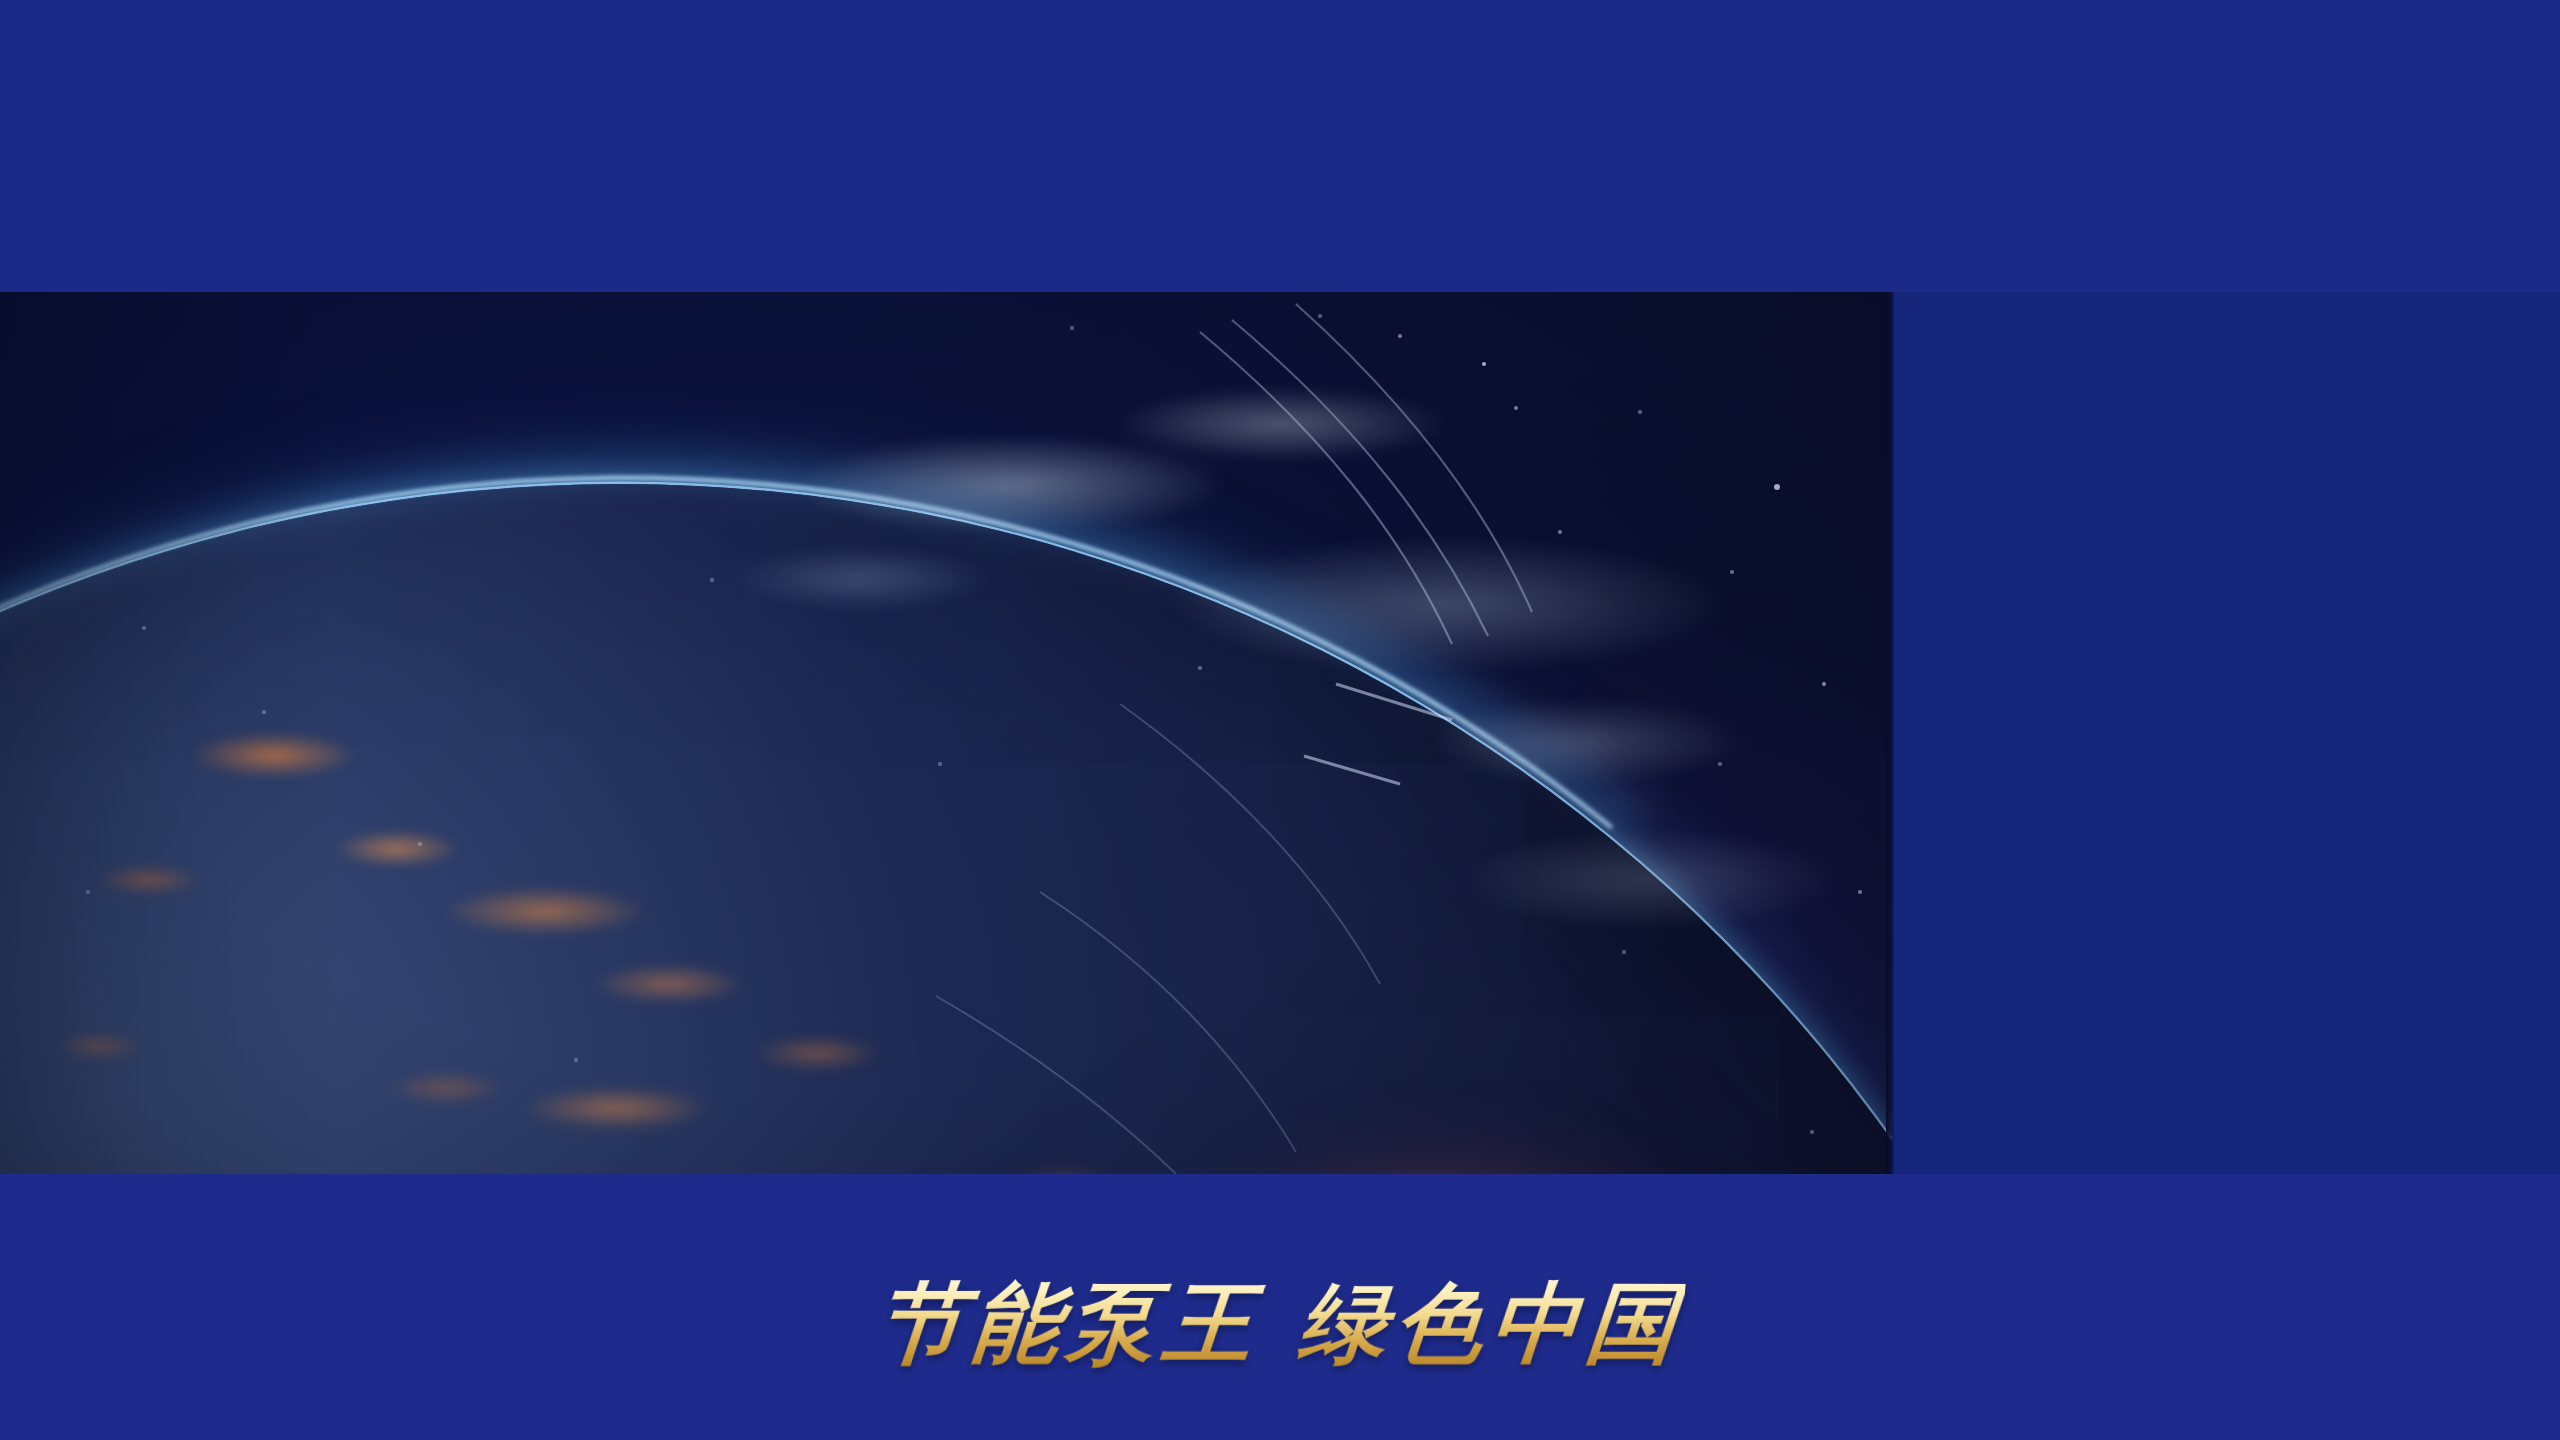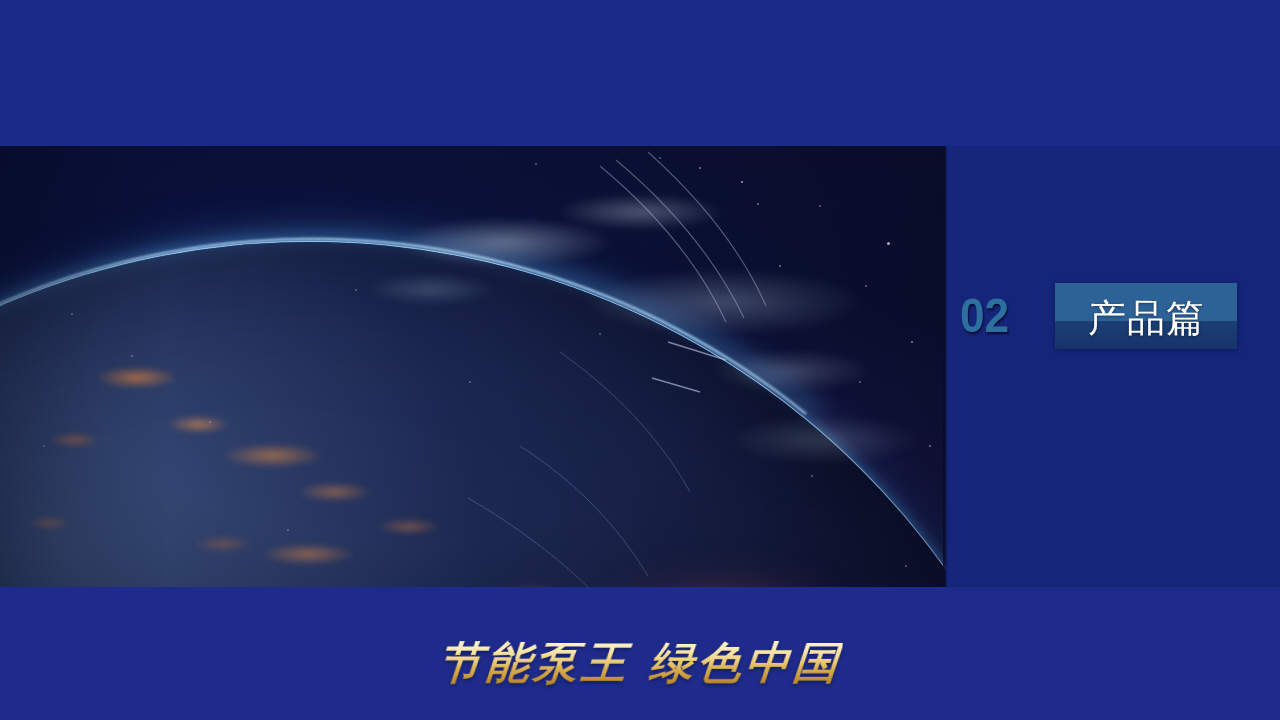--- a/index.html
+++ b/index.html
@@ -418,26 +418,20 @@
         <div class="star" style="left: 599.1px; top: 187.1px; width: 1.8px; height: 1.8px; opacity: 0.35;"></div>
         <div class="star" style="left: 287.2px; top: 383.2px; width: 1.6px; height: 1.6px; opacity: 0.28;"></div>
       </div>
     <div class="vignette"></div>
   </div>
 
   <div id="image-divider"></div>
 
   <div id="right-panel"></div>
 
-  <div id="section-row">
-    <div id="section-number">02</div>
-    <div id="section-title-box">
-      <span id="section-title">产品篇</span>
-    </div>
-  </div>
 
   <div id="header-band"></div>
 
   <div id="logo-lockup">
     <svg id="logo-mark" viewBox="0 0 40 40" xmlns="http://www.w3.org/2000/svg">
       <path d="M6 11.5 A5.5 5.5 0 0 1 11.5 6 L28.5 6 A5.5 5.5 0 0 1 34 11.5 L34 28.5
                A5.5 5.5 0 0 1 28.5 34 L11.5 34 A5.5 5.5 0 0 1 6 28.5 Z" fill="none" stroke="#ffffff" stroke-width="4.2"></path>
       <rect x="14.5" y="12.5" width="12.5" height="4.1" fill="#ffffff"></rect>
       <rect x="14.5" y="19.0" width="9.5" height="3.9" fill="#ffffff"></rect>
       <rect x="14.5" y="12.5" width="4.2" height="18" fill="#ffffff"></rect>

